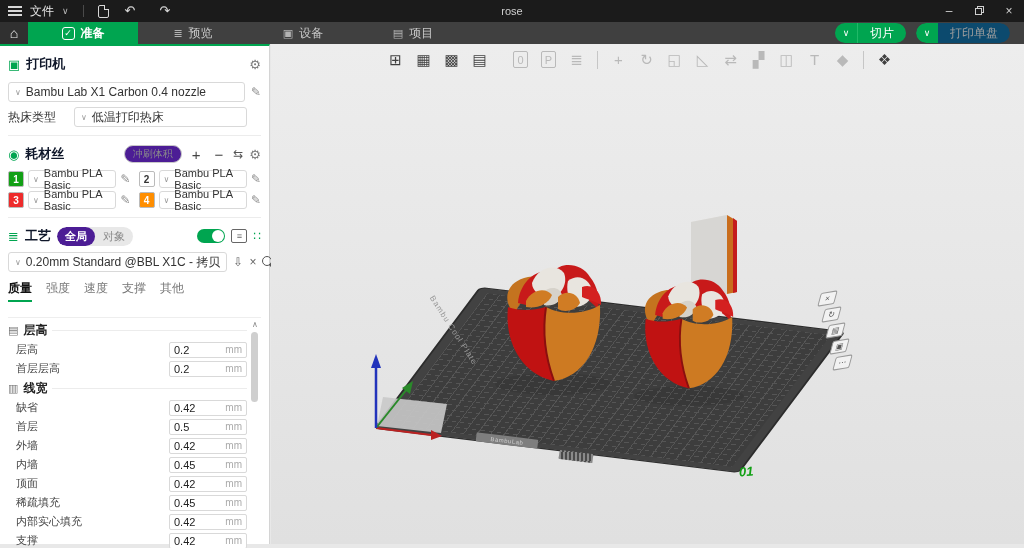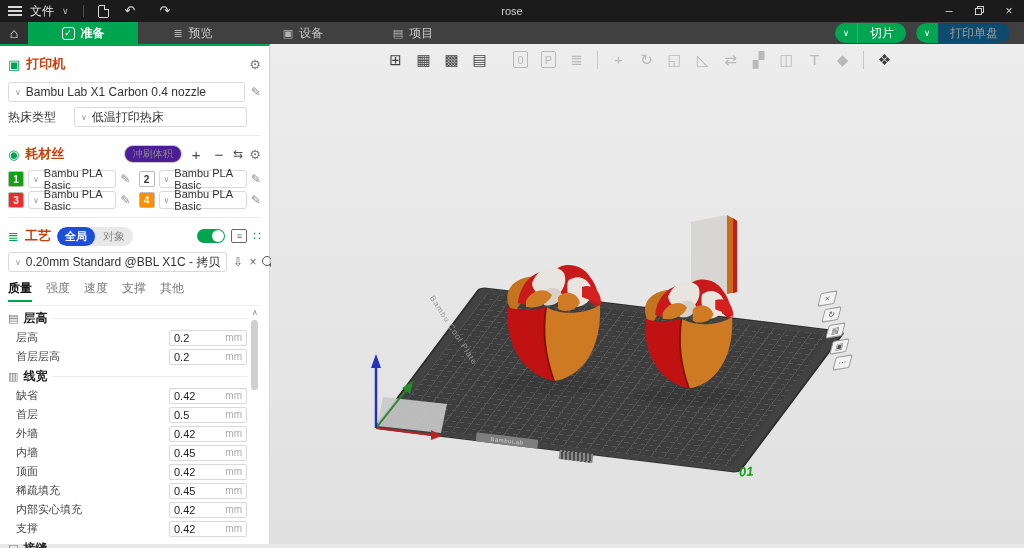--- a/index.html
+++ b/index.html
@@ -37,21 +37,21 @@
   .pill-chev { width:22px; height:20px; background:#00a550; color:#fff; display:flex; align-items:center; justify-content:center; font-size:9px; }
   .pill-label { padding:0 12px; font-size:12px; line-height:20px; }
   .pillbtn.slice .pill-label { background:#00a550; color:#fff; border-left:1px solid #21b968; }
   .pillbtn.print .pill-chev { border-radius:10px 0 0 10px; }
   .pillbtn.print .pill-label { background:#0c4a6e; color:#9d9d9d; border-radius:0 10px 10px 0; }
 
   
   .panel { position:absolute; top:44px; left:0; width:270px; bottom:0; background:#fff; border-top:2px solid #00a550; border-right:1px solid #d4d4d4; padding:0 8px; }
   .sec-head { display:flex; align-items:center; gap:6px; height:20px; margin-top:8px; }
   .sec-head .sicon { color:#00a550; font-size:13px; }
-  .sec-title { font-weight:bold; font-size:13px; color:#c2410c; }
+  .sec-title { font-weight:bold; font-size:13px; color:#0f172a; }
   .spacer { flex:1; }
   .gear { color:#7a7a7a; font-size:13px; cursor:pointer; }
   .selectbox { display:flex; align-items:center; gap:5px; height:20px; border:1px solid #d9d9d9; border-radius:3px; background:#fff; padding:0 6px; font-size:12px; color:#333; cursor:pointer; }
   .selectbox .chevd { color:#999; font-size:8px; }
   .edit-ic { color:#8a8a8a; font-size:12px; cursor:pointer; }
   .row { display:flex; align-items:center; gap:6px; }
   .printer-row { margin-top:8px; }
   .printer-row .selectbox { flex:1; }
   .bed-row { margin-top:5px; }
   .bed-row .bedlabel { font-size:12px; color:#333; width:60px; }
@@ -59,34 +59,34 @@
   .divider { height:1px; background:#ececec; margin-top:8px; }
   .flush-pill { border:1px solid #c9c9c9; border-radius:9px; color:#8a8a8a; font-size:10px; padding:1px 8px; cursor:pointer; background:#4c1d95; }
   .pm { font-size:15px; color:#444; cursor:pointer; padding:0 4px; }
   .ams-ic { color:#555; font-size:12px; cursor:pointer; }
   .filgrid { margin-top:6px; display:grid; grid-template-columns:1fr 1fr; gap:3px 8px; }
   .filcell { display:flex; align-items:center; gap:4px; }
   .filnum { width:16px; height:16px; border:1px solid #bbb; border-radius:2px; font-size:10px; display:flex; align-items:center; justify-content:center; font-weight:bold; }
   .filcell .selectbox { flex:1; height:18px; font-size:11px; padding:0 4px; }
   .scope { display:flex; border-radius:10px; background:#e8e8e8; overflow:hidden; font-size:11px; }
   .scope .sc { padding:2px 8px; color:#8a8a8a; cursor:pointer; }
-  .scope .sc.on { background:#1d4ed8; color:#fff; border-radius:10px; font-weight:bold; }
+  .scope .sc.on { background:#4c1d95; color:#fff; border-radius:10px; font-weight:bold; }
   .adv-label { font-size:12px; color:#333;margin-top:44px; }
   .toggle { width:28px; height:14px; border-radius:7px; background:#00a550; position:relative; cursor:pointer; }
   .toggle i { position:absolute; right:1px; top:1px; width:12px; height:12px; background:#fff; border-radius:50%; }
   .list-ic { width:16px; height:14px; border:1px solid #666; border-radius:2px; color:#666; font-size:9px; display:flex; align-items:center; justify-content:center; cursor:pointer; }
   .obj-ic { color:#00a550; font-size:12px; cursor:pointer; }
   .preset-row { margin-top:6px; }
   .preset-row .selectbox { flex:1; height:20px; }
   .preset-row .selectbox span.txt { white-space:nowrap; overflow:hidden; }
   .mini-ic { color:#666; font-size:12px; cursor:pointer; }
   .mag { position:relative; width:12px; height:12px; cursor:pointer; }
   .mag::before { content:""; position:absolute; width:8px; height:8px; border:1.5px solid #555; border-radius:50%; left:0; top:0; }
   .mag::after { content:""; position:absolute; width:5px; height:1.5px; background:#555; transform:rotate(45deg); left:7px; top:9px; }
-  .ptabs { display:flex; gap:14px; margin-top:8px; border-bottom:1px solid #eee; padding-bottom:8px; }
+  .ptabs { display:flex; gap:14px; margin-top:8px; border-bottom:1px solid #eee; padding-bottom:20px; }
   .ptab { font-size:12px; color:#777; cursor:pointer; position:relative; }
   .ptab.on { color:#111; font-weight:bold; }
   .ptab.on::after { content:""; position:absolute; left:0; right:0; bottom:-5px; height:2px; background:#00a550; }
 
   .slist { position:relative; margin-top:2px; height:268px; overflow:hidden; padding-right:14px; }
   .shead { display:flex; align-items:center; gap:5px; height:20px; }
   .shead .hicon { color:#777; font-size:11px; }
   .shead .htitle { font-weight:bold; font-size:12px; color:#222; }
   .shead .hline { flex:1; height:1px; background:#ececec; }
   .srow { display:flex; align-items:center; height:19px; }

